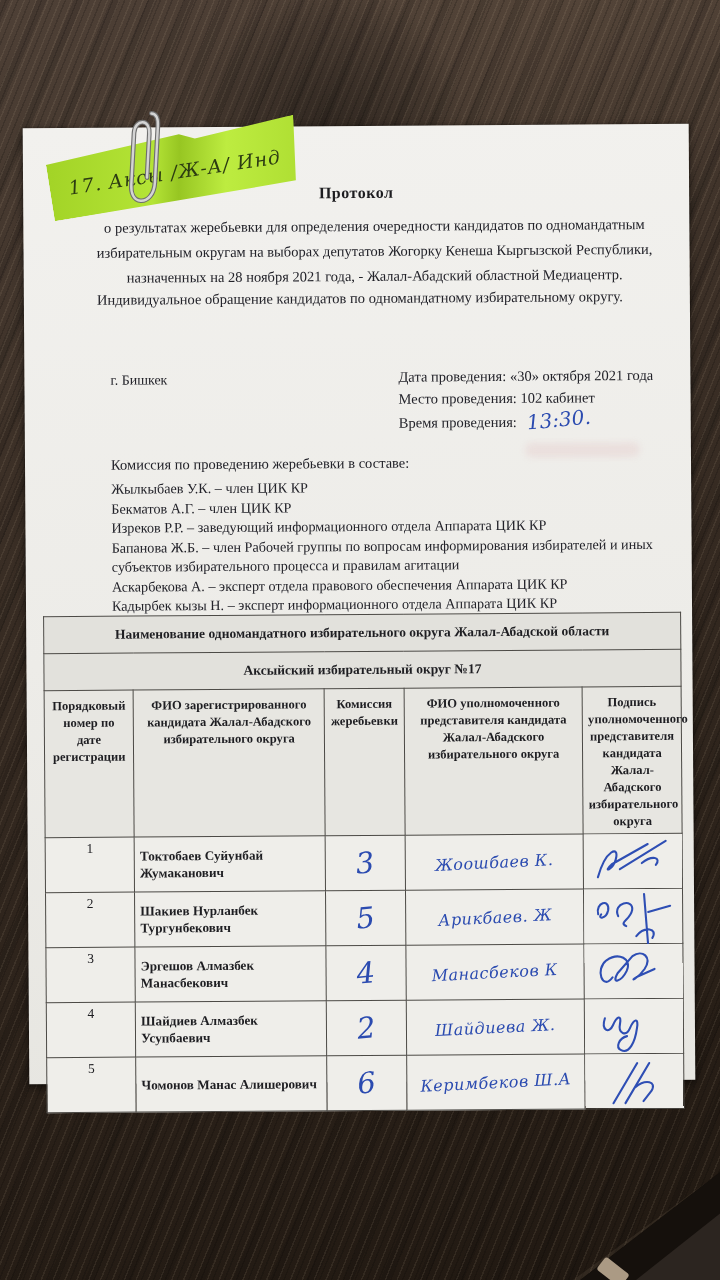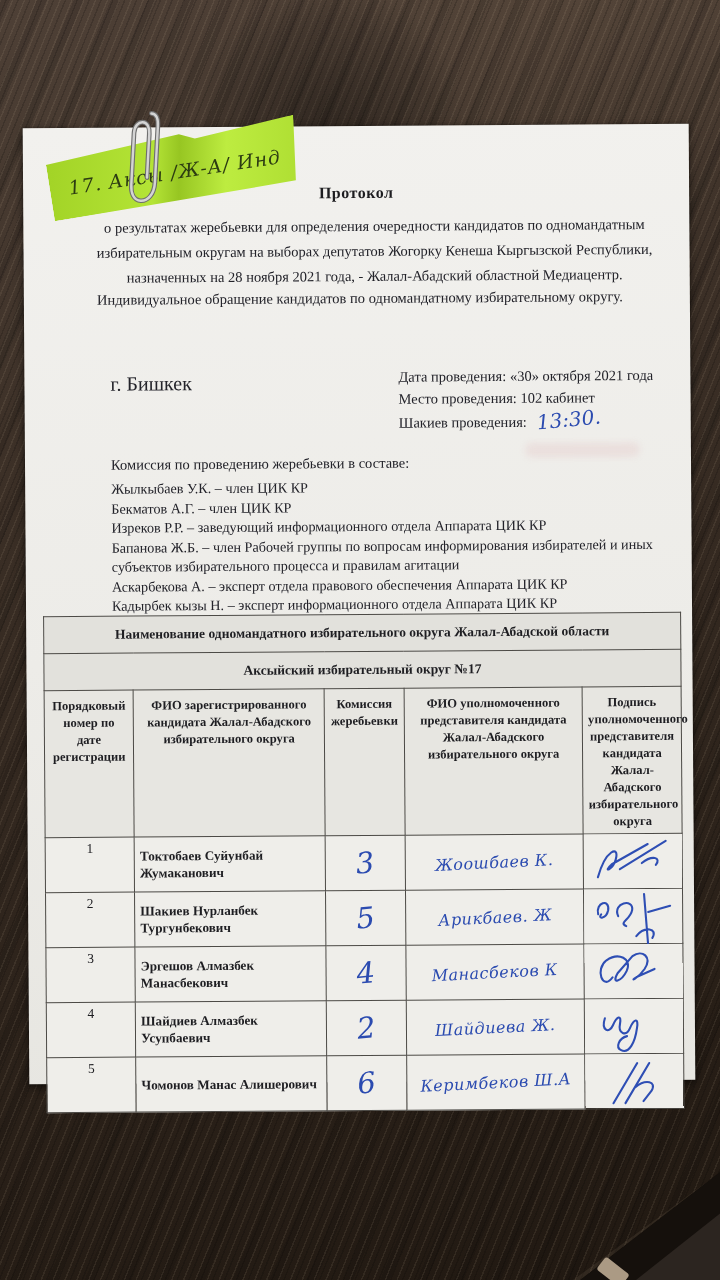--- a/index.html
+++ b/index.html
@@ -27,21 +27,21 @@
   .paper{position:absolute;left:26px;top:126px;width:666px;height:956px;z-index:2;
     transform:rotate(-0.4deg);
     background:linear-gradient(178deg,#f2f1ee 0%,#edece8 55%,#e7e6e1 100%);
     box-shadow:0 3px 10px rgba(0,0,0,0.55), 0 0 2px rgba(0,0,0,0.4);}
   .doc-title{position:absolute;top:58px;left:0;right:0;text-align:center;
     font-weight:bold;font-size:16px;color:#1d1d20;letter-spacing:0.5px;}
   .doc-intro{position:absolute;top:88px;left:60px;right:24px;text-align:center;
     font-size:14.5px;line-height:25px;color:#23232a;}
   .doc-subtitle{position:absolute;top:164px;left:30px;right:24px;text-align:center;
     font-size:14.5px;color:#23232a;}
-  .city{position:absolute;top:245px;left:86px;font-size:20px;color:#23232a;}
+  .city{position:absolute;top:245px;left:86px;font-size:14px;color:#23232a;}
   .meta{position:absolute;top:240px;left:374px;font-size:14.5px;line-height:22px;color:#23232a;}
   .meta-line{white-space:nowrap;}
   .commission-heading{position:absolute;top:329px;left:86px;font-size:14.5px;color:#23232a;}
   .commission{position:absolute;top:352px;left:86px;right:32px;font-size:14.2px;
     line-height:19.5px;color:#23232a;}
   .bleed{position:absolute;top:318px;left:500px;width:115px;height:15px;border-radius:8px;
     background:rgba(205,125,135,0.12);filter:blur(3px);}
   
   .hand{font-family:"DejaVu Serif",serif;font-style:italic;color:#2b4bb0;}
   .hand.time{font-size:20px;display:inline-block;transform:rotate(-5deg);margin-left:6px;}
@@ -99,21 +99,21 @@
     <div class="doc-title">Протокол</div>
     <div class="doc-intro">о результатах жеребьевки для определения очередности кандидатов по одномандатным избирательным округам на выборах депутатов Жогорку Кенеша Кыргызской Республики, назначенных на 28 ноября 2021 года, -  Жалал-Абадский областной Медиацентр.</div>
     <div class="doc-subtitle">Индивидуальное обращение кандидатов по одномандатному избирательному округу.</div>
     <div class="bleed"></div>
 
     <div class="city">г. Бишкек</div>
     <div class="meta">
       <div class="meta-line">Дата проведения: «30» октября 2021 года</div>
       <div class="meta-line">Место проведения: 102 кабинет</div>
       <div class="meta-line">
-        <span>Шакиев проведения:</span>
+        <span>Время проведения:</span>
         <span class="hand time">13:30.</span>
       </div>
     </div>
 
     <div class="commission-heading">Комиссия по проведению жеребьевки в составе:</div>
     <div class="commission" id="commission-list">
         <div>Жылкыбаев У.К. – член ЦИК КР</div>
         <div>Бекматов А.Г. – член ЦИК КР</div>
         <div>Изреков Р.Р. – заведующий информационного отдела Аппарата ЦИК КР</div>
         <div>Бапанова Ж.Б. – член Рабочей группы по вопросам информирования избирателей и иных субъектов избирательного процесса и правилам агитации</div>

